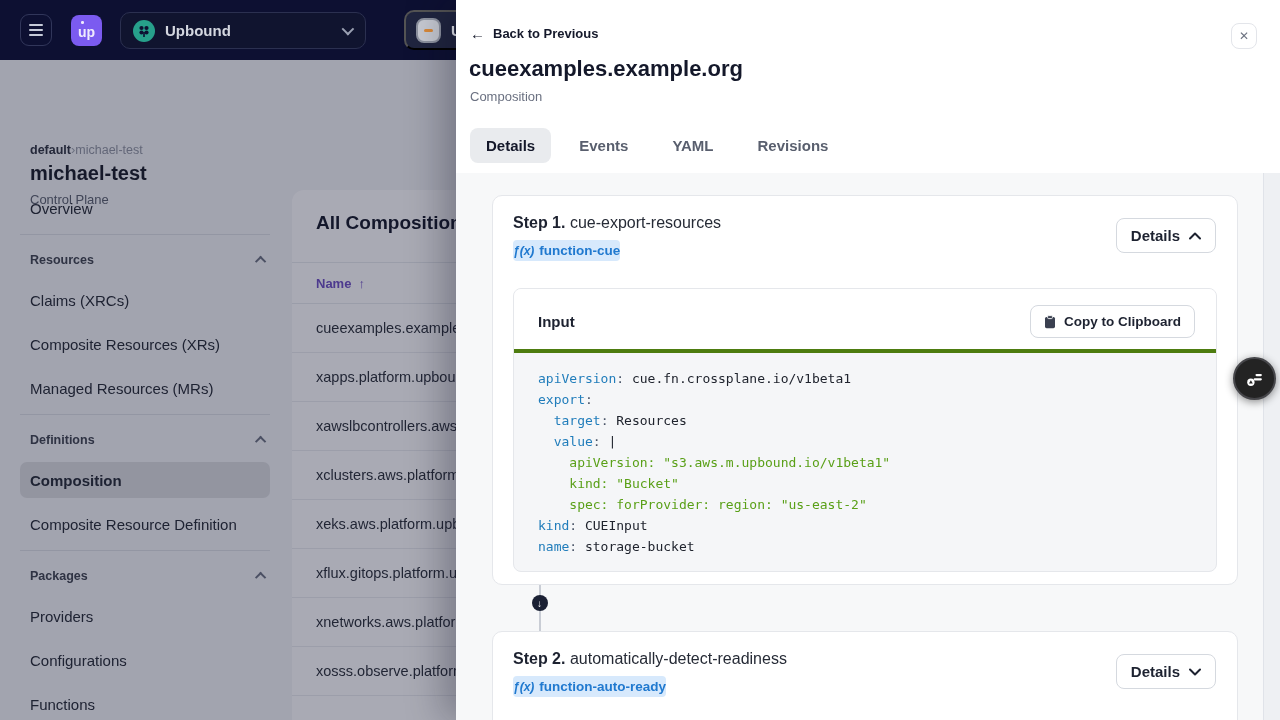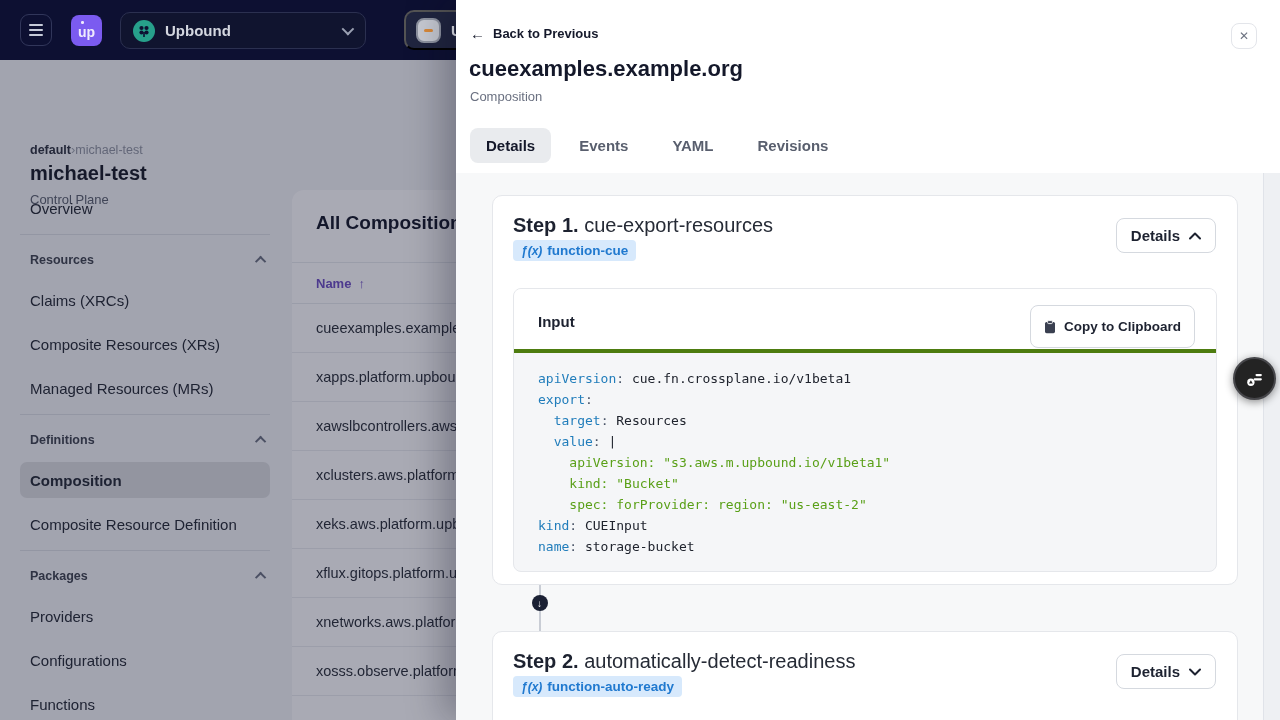--- a/index.html
+++ b/index.html
@@ -61,31 +61,31 @@
   #tabs { position:absolute; left:14px; top:128px; display:flex; gap:12px; }
   .tab { padding:9px 16px; border:none; background:transparent; border-radius:8px; font-family:"Liberation Sans",sans-serif; font-size:15px; font-weight:600; color:#595f6e; cursor:pointer; }
   .tab.active { background:#e9ebee; color:#14182a; font-weight:700; }
 
   #panel-body { position:absolute; left:0; top:173px; width:824px; height:547px; background:#f7f8f9; overflow:hidden; }
   #scroll-track { position:absolute; left:807px; top:0; width:17px; height:547px; background:#eef0f3; border-left:1px solid #e0e3e9; }
 
   .step-card { position:absolute; left:36px; width:746px; background:#ffffff; border:1px solid #e5e7eb; border-radius:10px; }
   #step1 { top:22px; height:390px; }
   #step2 { top:458px; height:120px; }
-  .step-head { position:absolute; left:20px; top:18px; font-size:20px; color:#262b36; white-space:nowrap; }
+  .step-head { position:absolute; left:20px; top:18px; font-size:16px; color:#262b36; white-space:nowrap; }
   .step-head b { color:#1d2230; font-weight:700; }
-  .fn-badge { position:absolute; left:20px; top:44px; height:21px; background:#d7e9fc; border-radius:4px; display:inline-flex; align-items:center; gap:5px; padding:0 8px; font-size:13.5px; font-weight:600; color:#2079cf; cursor:default; }
+  .fn-badge { position:absolute; left:20px; top:44px; height:21px; background:#d7e9fc; border-radius:4px; display:inline-flex; align-items:center; gap:5px; padding:0 0; font-size:13.5px; font-weight:600; color:#2079cf; cursor:default; }
   .fn-badge .fx { font-style:italic; font-size:12px; }
   .details-btn { position:absolute; right:21px; top:22px; height:35px; padding:0 14px; background:#fff; border:1px solid #d5d9df; border-radius:8px; display:inline-flex; align-items:center; gap:9px; font-family:"Liberation Sans",sans-serif; font-size:15px; font-weight:700; color:#1d2230; cursor:pointer; }
   .details-btn svg { display:block; }
 
   #input-card { position:absolute; left:20px; top:92px; width:704px; height:284px; border:1px solid #e5e7eb; border-radius:8px; background:#f5f6f8; overflow:hidden; }
   #input-head { position:absolute; left:0; top:0; width:100%; height:64px; background:#fff; border-bottom:4px solid #4d7c0f; }
   #input-title { position:absolute; left:24px; top:24px; font-size:15px; font-weight:800; color:#1d2230; }
-  #copy-btn { position:absolute; right:21px; top:16px; height:43px; padding:12px 13px; background:#fff; border:1px solid #d5d9df; border-radius:8px; display:inline-flex; align-items:center; gap:8px; font-family:"Liberation Sans",sans-serif; font-size:13.5px; font-weight:700; color:#1d2230; cursor:pointer;text-align:right; }
+  #copy-btn { position:absolute; right:21px; top:16px; height:33px; padding:12px 13px; background:#fff; border:1px solid #d5d9df; border-radius:8px; display:inline-flex; align-items:center; gap:8px; font-family:"Liberation Sans",sans-serif; font-size:13.5px; font-weight:700; color:#1d2230; cursor:pointer;text-align:right; }
   #code { position:absolute; left:0; top:64px; width:100%; padding:15px 24px; font-family:"DejaVu Sans Mono","Liberation Mono",monospace; font-size:13px; line-height:21px; white-space:pre; }
   .tk-key { color:#217dbb; }
   .tk-punc { color:#4a5568; }
   .tk-val { color:#20242e; }
   .tk-str { color:#5aa018; }
 
   #connector { position:absolute; left:82px; top:412px; width:3px; height:46px; }
   #connector .line { position:absolute; left:1px; top:0; width:1.5px; height:46px; background:#c9cdd5; }
   #connector .node { position:absolute; left:-6.5px; top:10px; width:16px; height:16px; border-radius:50%; background:#1b2134; color:#fff; font-size:10px; font-weight:700; display:flex; align-items:center; justify-content:center; }
 

